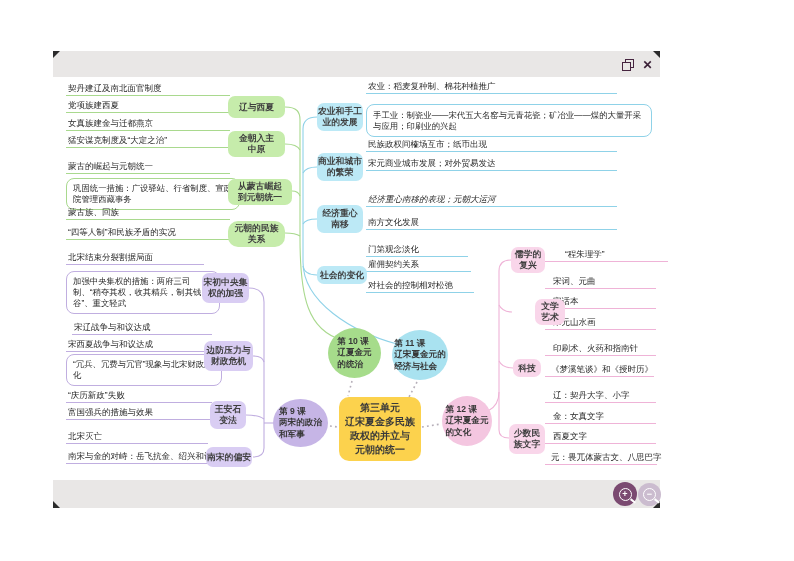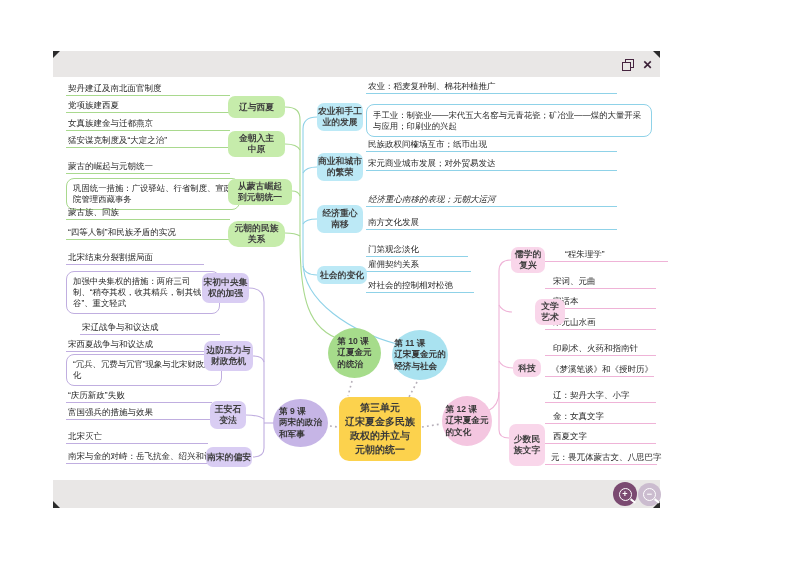--- a/index.html
+++ b/index.html
@@ -107,21 +107,21 @@
 <div class="mnode pre" style="left:228px;top:96px;width:57px;height:22px;background:var(--green_fill);">辽与西夏</div>
 <div class="mnode pre" style="left:228px;top:131px;width:57px;height:26px;background:var(--green_fill);">金朝入主
 中原</div>
 <div class="mnode pre" style="left:228px;top:179px;width:64px;height:26px;background:var(--green_fill);">从蒙古崛起
 到元朝统一</div>
 <div class="mnode pre" style="left:228px;top:221px;width:57px;height:26px;background:var(--green_fill);border-radius:10px;">元朝的民族
 关系</div>
 
 <div class="leaf" style="left:66px;top:252px;width:136px;--lc:var(--purple);">北宋结束分裂割据局面</div>
 <div class="boxleaf" style="left:66px;top:271px;width:140px;height:37px;--lc:var(--purple);">加强中央集权的措施：两府三司制、“稍夺其权，收其精兵，制其钱谷”、重文轻武</div>
-<div class="leaf" style="left:80px;top:322px;width:138px;text-align:center;--lc:var(--purple);">宋辽战争与和议达成</div>
+<div class="leaf" style="left:72px;top:322px;width:138px;text-align:center;--lc:var(--purple);">宋辽战争与和议达成</div>
 <div class="leaf" style="left:66px;top:339px;width:138px;--lc:var(--purple);">宋西夏战争与和议达成</div>
 <div class="boxleaf" style="left:66px;top:354px;width:142px;height:26px;--lc:var(--purple);">“冗兵、冗费与冗官”现象与北宋财政恶化</div>
 <div class="leaf" style="left:66px;top:390px;width:144px;--lc:var(--purple);">“庆历新政”失败</div>
 <div class="leaf" style="left:66px;top:407px;width:144px;--lc:var(--purple);">富国强兵的措施与效果</div>
 <div class="leaf" style="left:66px;top:431px;width:140px;--lc:var(--purple);">北宋灭亡</div>
 <div class="leaf" style="left:66px;top:451px;width:140px;--lc:var(--purple);">南宋与金的对峙：岳飞抗金、绍兴和议</div>
 <div class="mnode pre" style="left:202px;top:273px;width:47px;height:30px;background:var(--purple_fill);">宋初中央集
 权的加强</div>
 <div class="mnode pre" style="left:204px;top:341px;width:49px;height:30px;background:var(--purple_fill);">边防压力与
 财政危机</div>
@@ -154,21 +154,21 @@
 <div class="leaf" style="left:545px;top:364px;width:103px;padding-left:6px;--lc:var(--pink);">《梦溪笔谈》和《授时历》</div>
 <div class="leaf" style="left:545px;top:390px;width:103px;padding-left:8px;--lc:var(--pink);">辽：契丹大字、小字</div>
 <div class="leaf" style="left:545px;top:411px;width:103px;padding-left:8px;--lc:var(--pink);">金：女真文字</div>
 <div class="leaf" style="left:545px;top:431px;width:103px;padding-left:8px;--lc:var(--pink);">西夏文字</div>
 <div class="leaf" style="left:545px;top:452px;width:106px;padding-left:6px;--lc:var(--pink);">元：畏兀体蒙古文、八思巴字</div>
 <div class="mnode pre" style="left:511px;top:247px;width:34px;height:26px;background:var(--pink_fill);">儒学的
 复兴</div>
 <div class="mnode pre" style="left:512px;top:299px;width:30px;height:26px;background:var(--pink_fill);margin-left:23px;">文学
 艺术</div>
 <div class="mnode" style="left:513px;top:359px;width:28px;height:18px;background:var(--pink_fill);">科技</div>
-<div class="mnode pre" style="left:509px;top:424px;width:36px;height:42px;background:var(--pink_fill);">少数民
+<div class="mnode pre" style="left:509px;top:424px;width:36px;height:30px;background:var(--pink_fill);">少数民
 族文字</div>
 
 <div class="mcircle pre" style="left:273px;top:399px;width:55px;height:48px;background:var(--purple_circle);">第 9 课
 两宋的政治
 和军事</div>
 <div class="mcircle pre" style="left:328px;top:328px;width:53px;height:50px;background:var(--green_circle);">第 10 课
 辽夏金元
 的统治</div>
 <div class="mcircle pre" style="left:392px;top:330px;width:56px;height:50px;background:var(--blue_circle);">第 11 课
 辽宋夏金元的

